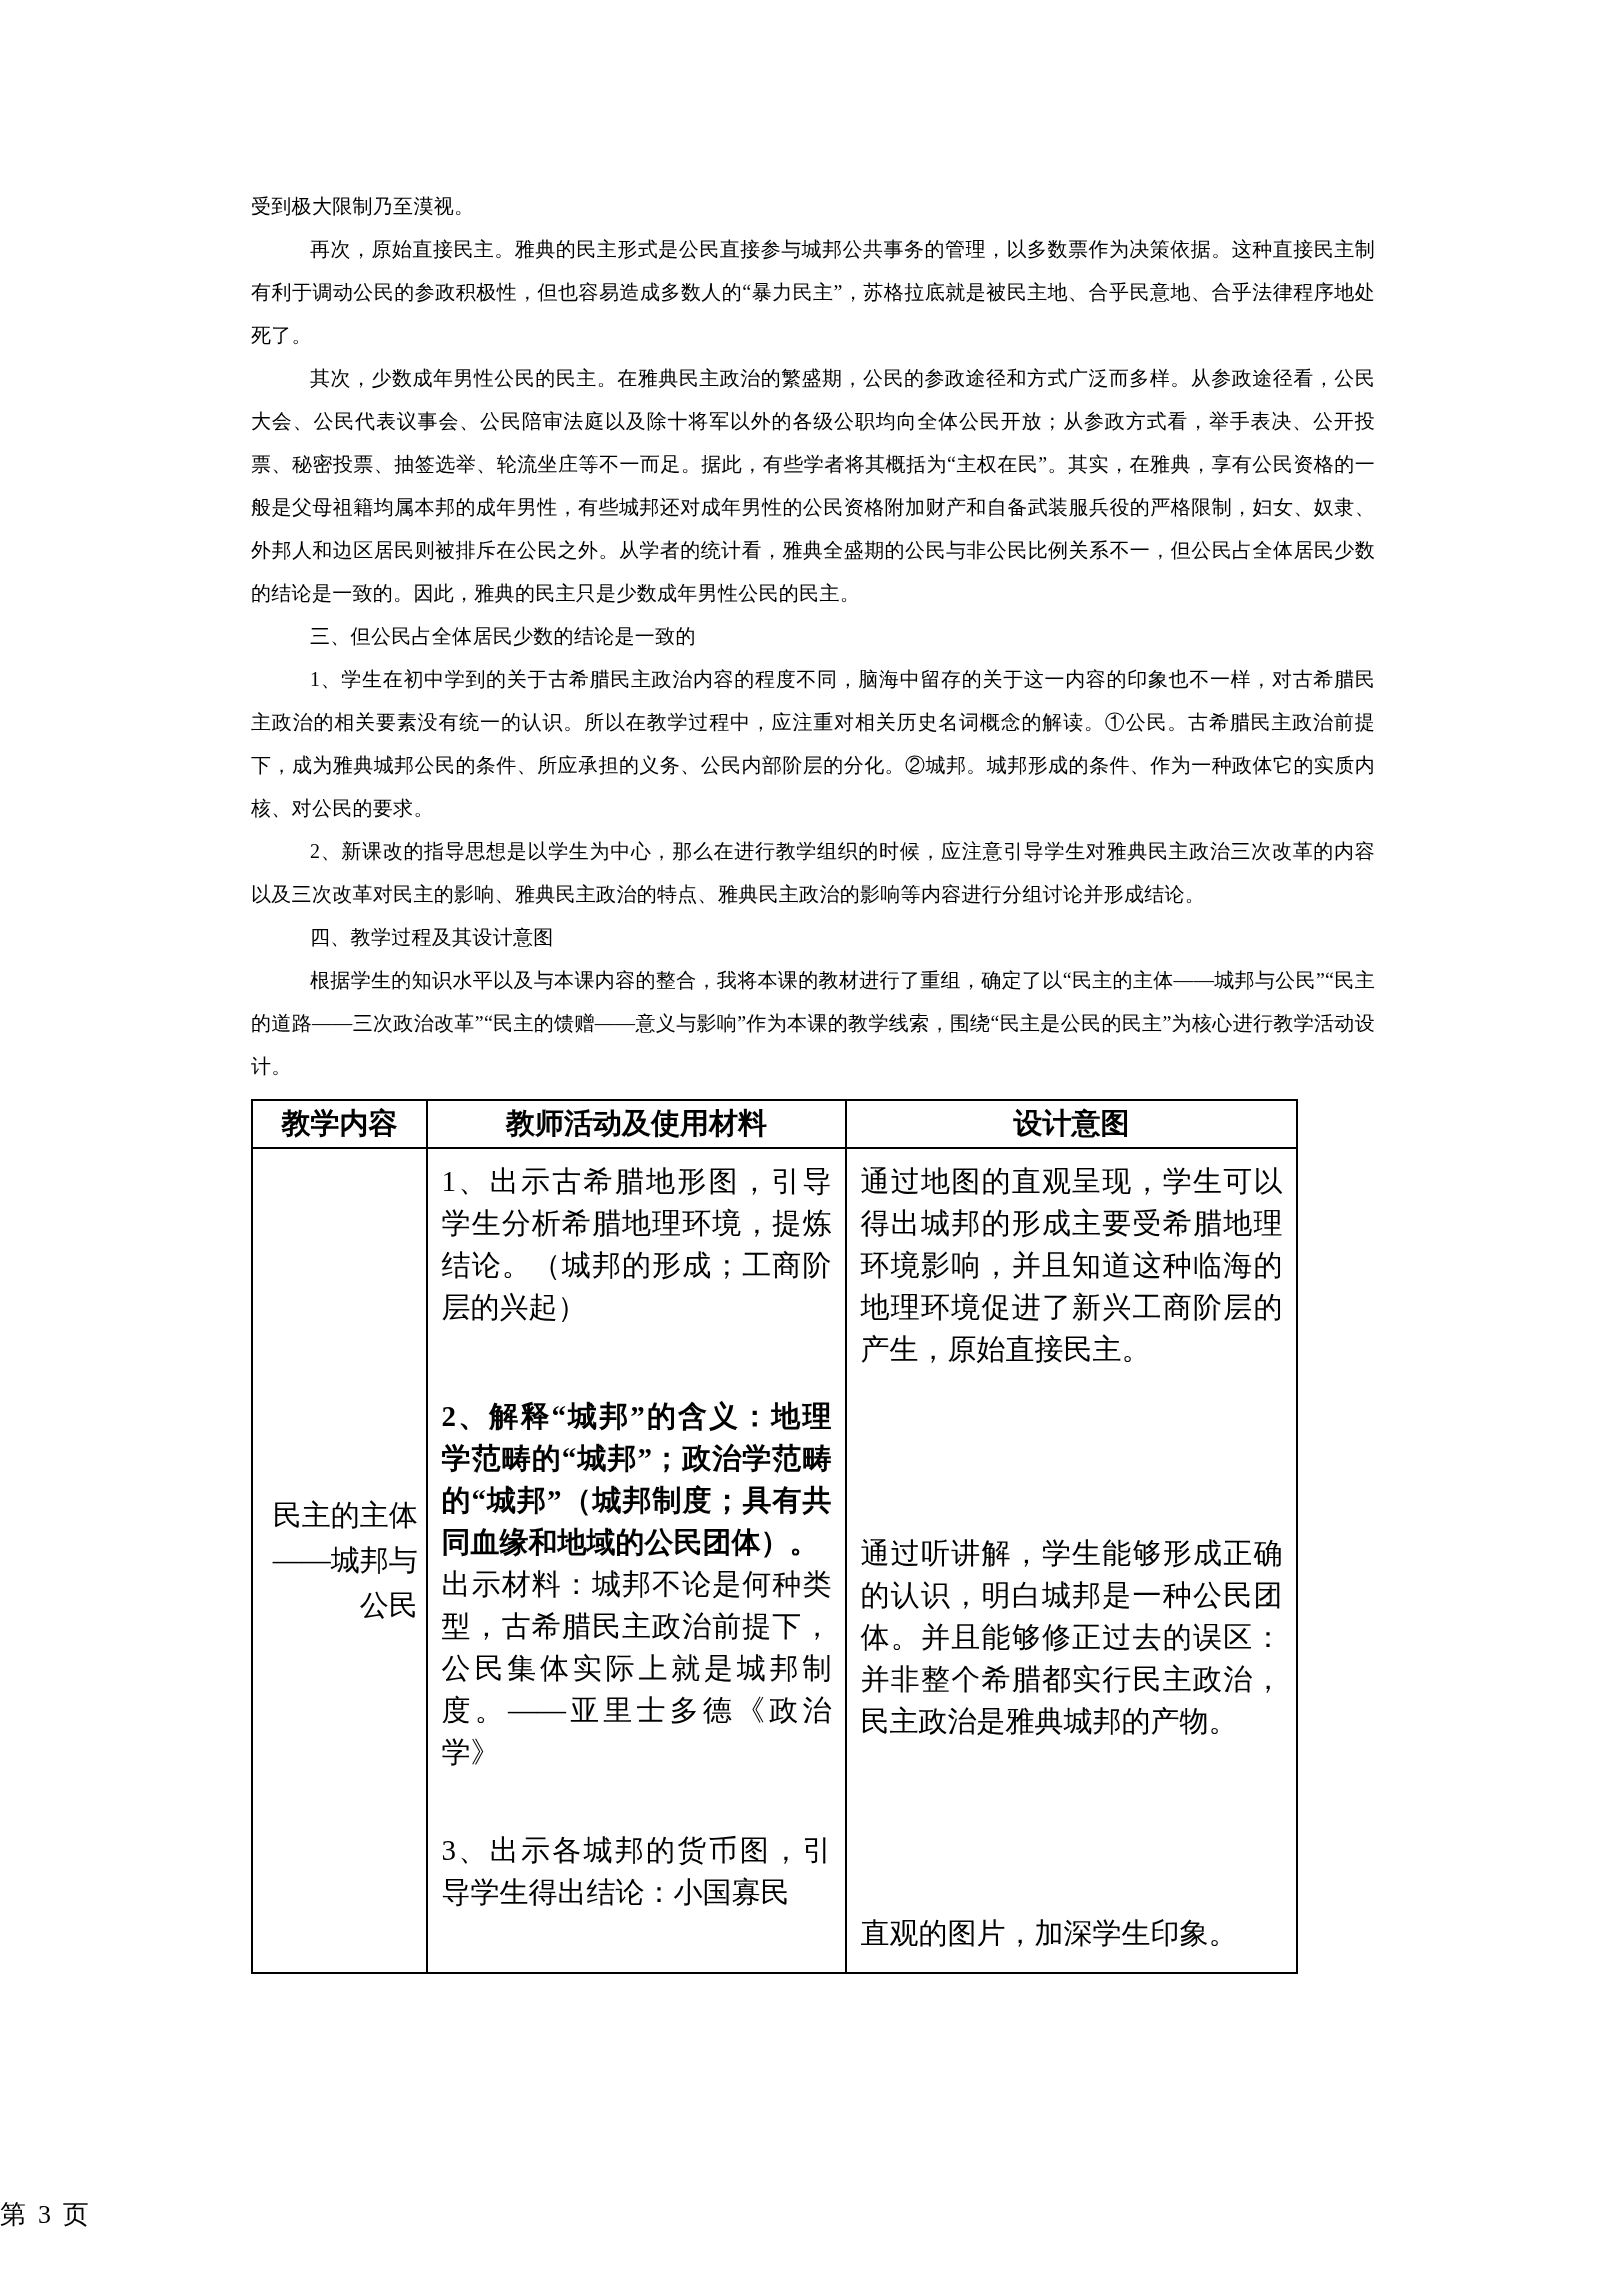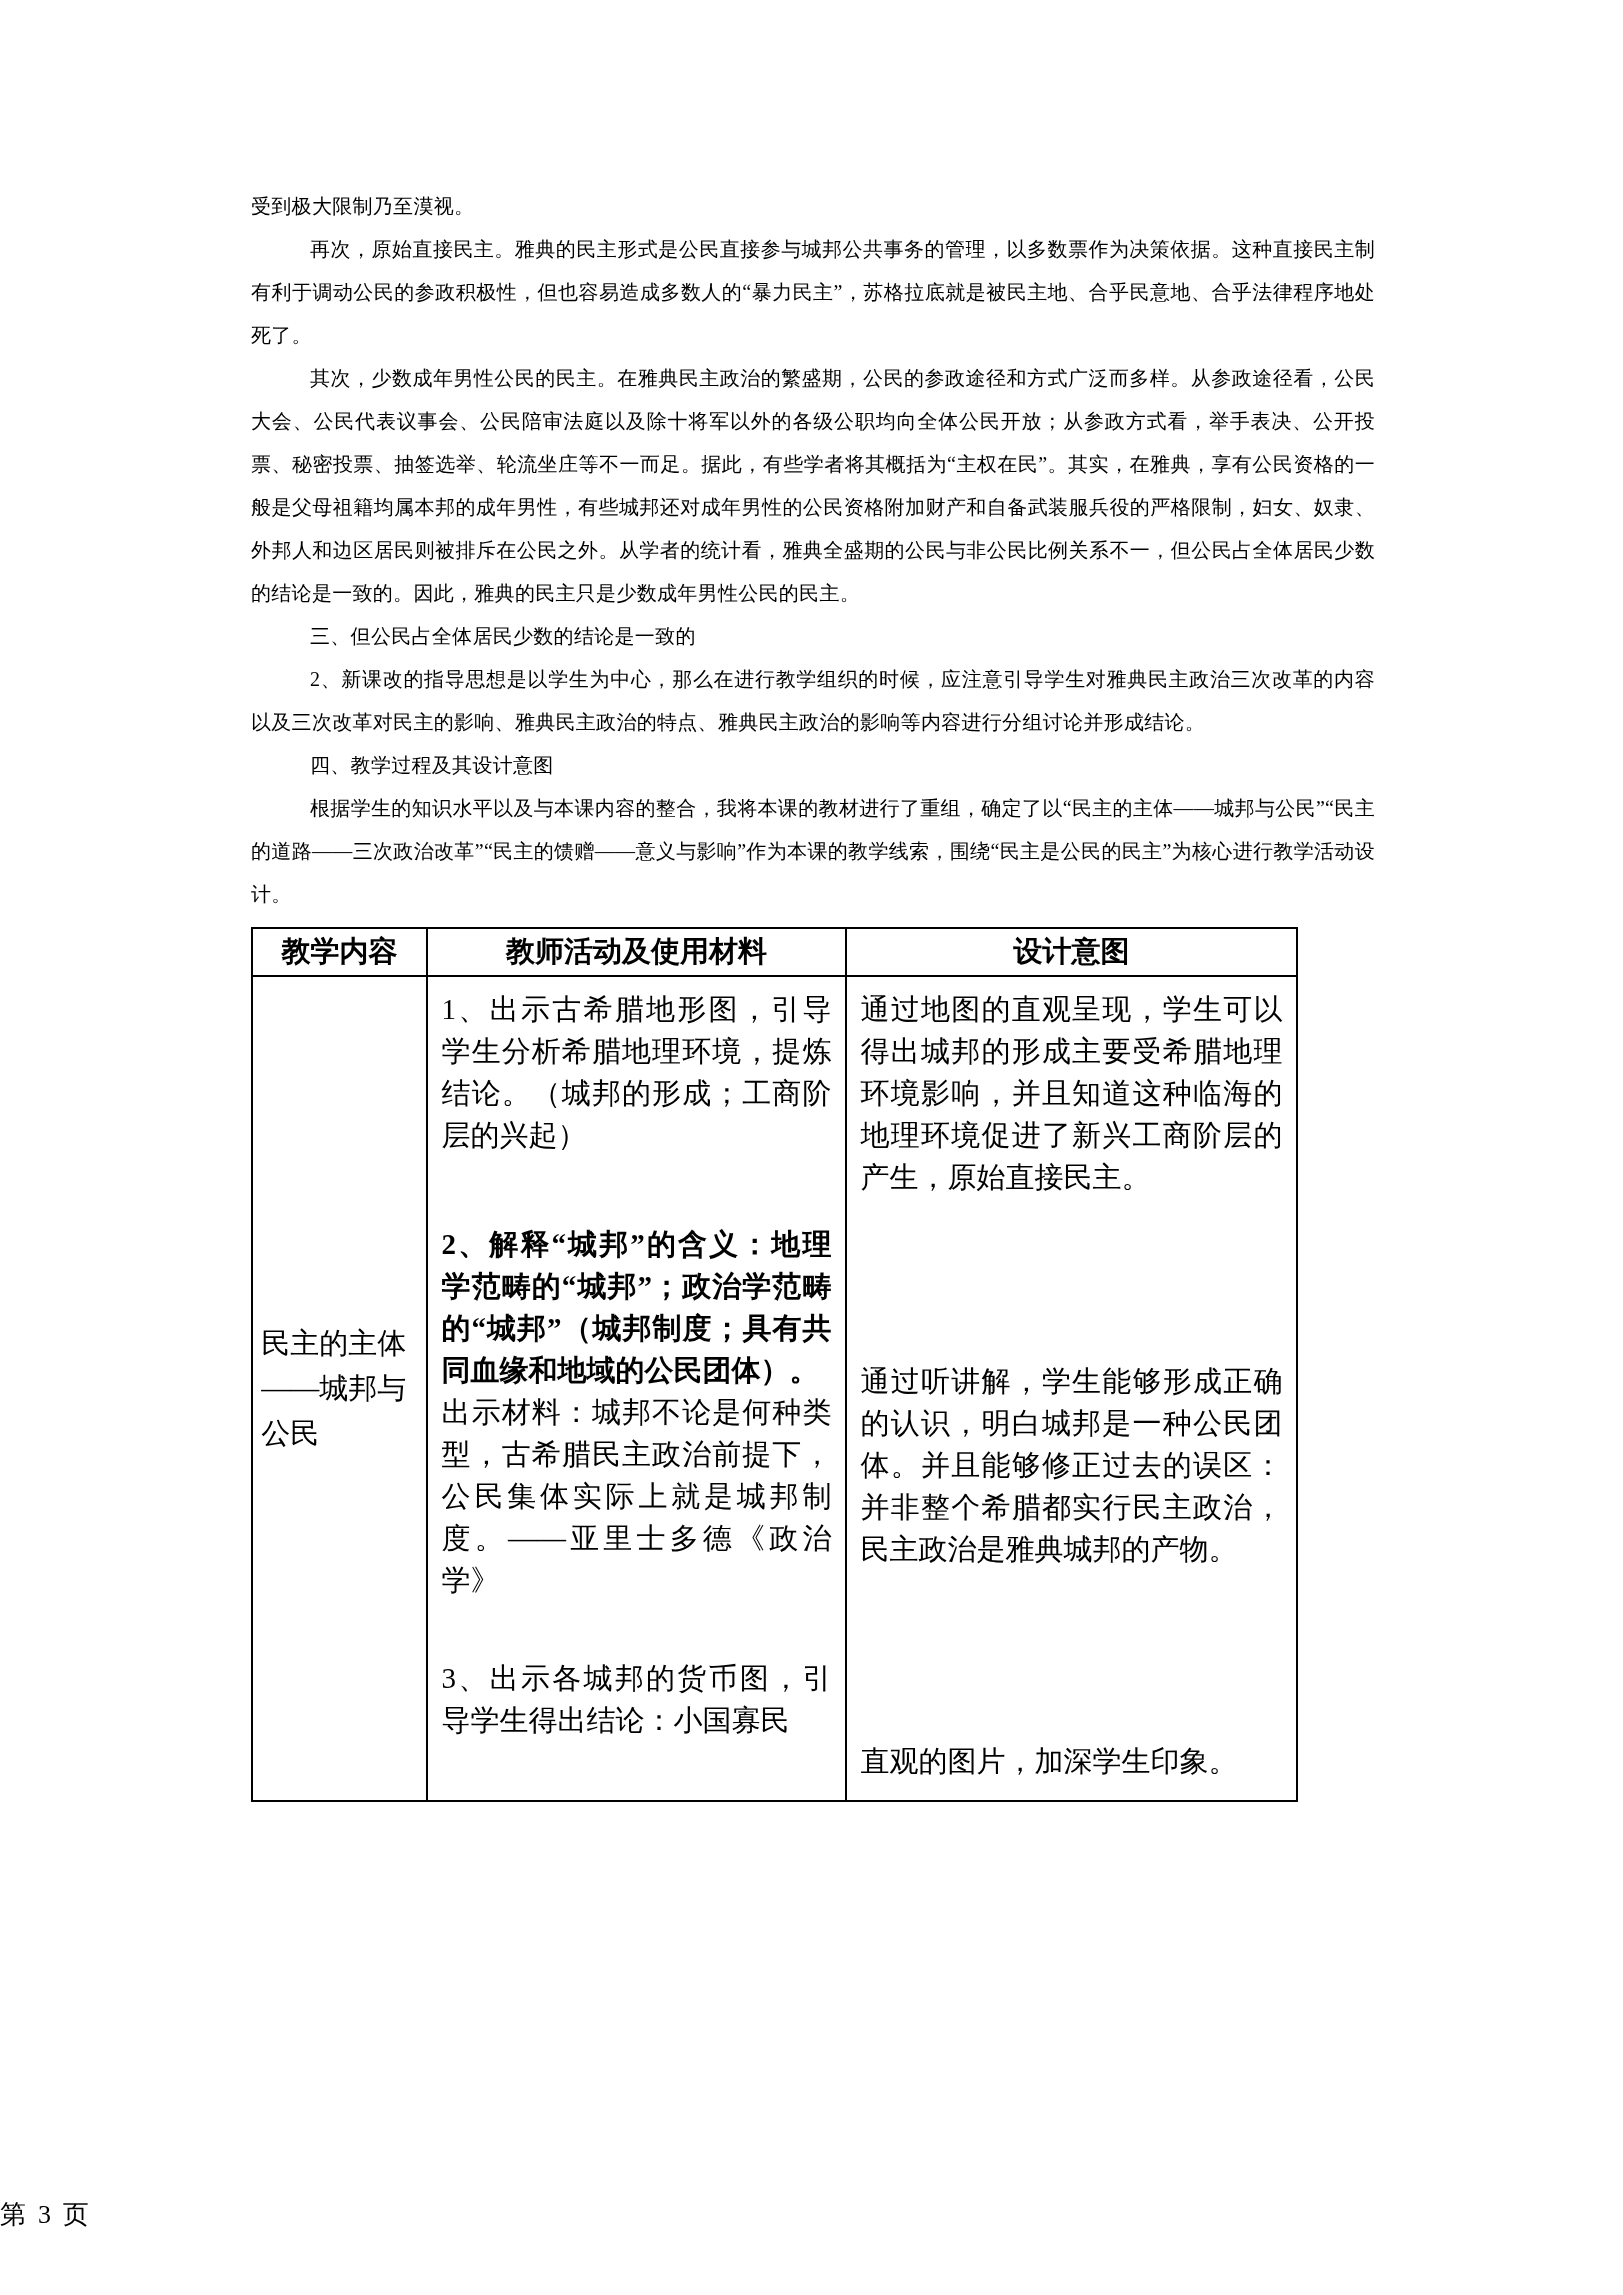--- a/index.html
+++ b/index.html
@@ -39,21 +39,21 @@
   .doc-table th, .doc-table td { border: 2px solid #000; }
   .doc-table th {
     font-family: "Liberation Sans", "DejaVu Sans", sans-serif;
     font-weight: bold;
     font-size: 29px;
     height: 48px;
     text-align: center;
     vertical-align: middle;
   }
   .cell-topic {
-    text-align: left;
+    text-align: right;
     vertical-align: middle;
     font-size: 29px;
     line-height: 45px;
     padding: 6.8px 8.2px;
   }
   .cell-body {
     vertical-align: top;
     padding: 11px 13.6px 17.7px 13.6px;
   }
   .tpara {
@@ -79,20 +79,21 @@
 </style>
 </head>
 <body>
 
 <div class="content">
 
   <p class="para">受到极大限制乃至漠视。</p>
   <p class="para indent">再次，原始直接民主。雅典的民主形式是公民直接参与城邦公共事务的管理，以多数票作为决策依据。这种直接民主制有利于调动公民的参政积极性，但也容易造成多数人的“暴力民主”，苏格拉底就是被民主地、合乎民意地、合乎法律程序地处死了。</p>
   <p class="para indent">其次，少数成年男性公民的民主。在雅典民主政治的繁盛期，公民的参政途径和方式广泛而多样。从参政途径看，公民大会、公民代表议事会、公民陪审法庭以及除十将军以外的各级公职均向全体公民开放；从参政方式看，举手表决、公开投票、秘密投票、抽签选举、轮流坐庄等不一而足。据此，有些学者将其概括为“主权在民”。其实，在雅典，享有公民资格的一般是父母祖籍均属本邦的成年男性，有些城邦还对成年男性的公民资格附加财产和自备武装服兵役的严格限制，妇女、奴隶、外邦人和边区居民则被排斥在公民之外。从学者的统计看，雅典全盛期的公民与非公民比例关系不一，但公民占全体居民少数的结论是一致的。因此，雅典的民主只是少数成年男性公民的民主。</p>
   <p class="para indent">三、但公民占全体居民少数的结论是一致的</p>
+  <p class="para indent">1、学生在初中学到的关于古希腊民主政治内容的程度不同，脑海中留存的关于这一内容的印象也不一样，对古希腊民主政治的相关要素没有统一的认识。所以在教学过程中，应注重对相关历史名词概念的解读。①公民。古希腊民主政治前提下，成为雅典城邦公民的条件、所应承担的义务、公民内部阶层的分化。②城邦。城邦形成的条件、作为一种政体它的实质内核、对公民的要求。</p>
   <p class="para indent">2、新课改的指导思想是以学生为中心，那么在进行教学组织的时候，应注意引导学生对雅典民主政治三次改革的内容以及三次改革对民主的影响、雅典民主政治的特点、雅典民主政治的影响等内容进行分组讨论并形成结论。</p>
   <p class="para indent">四、教学过程及其设计意图</p>
   <p class="para indent">根据学生的知识水平以及与本课内容的整合，我将本课的教材进行了重组，确定了以“民主的主体——城邦与公民”“民主的道路——三次政治改革”“民主的馈赠——意义与影响”作为本课的教学线索，围绕“民主是公民的民主”为核心进行教学活动设计。</p>
 
   <table class="doc-table">
     <colgroup>
         <col class="c1">
         <col class="c2">
         <col class="c3">
       </colgroup>

